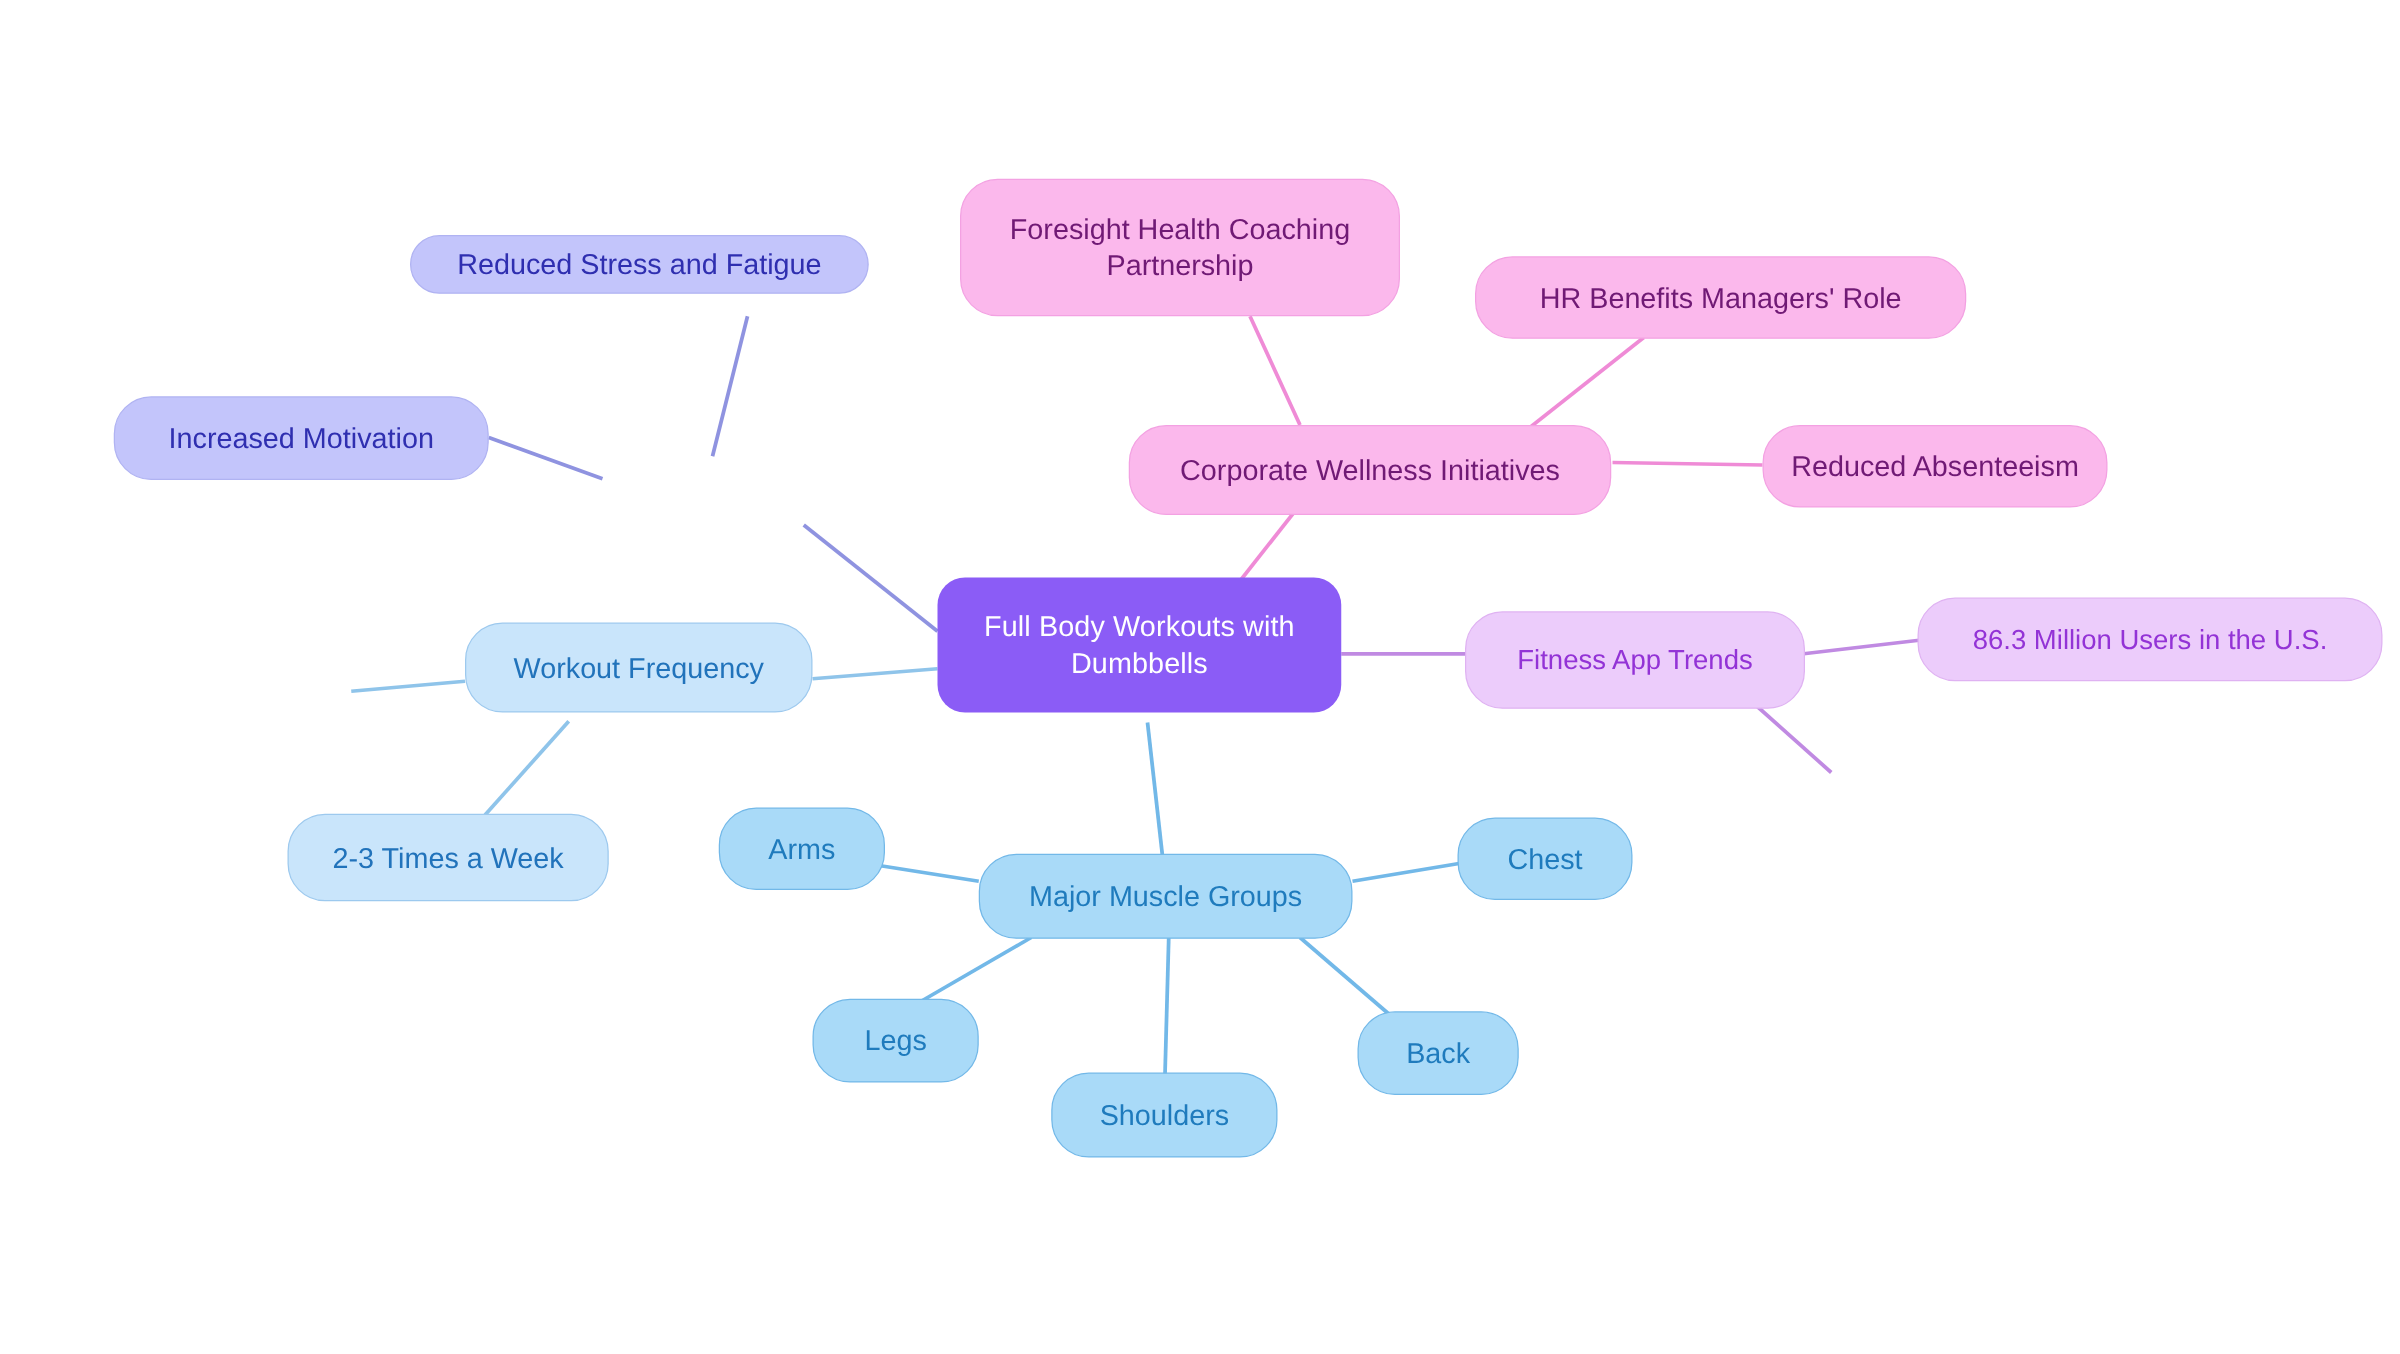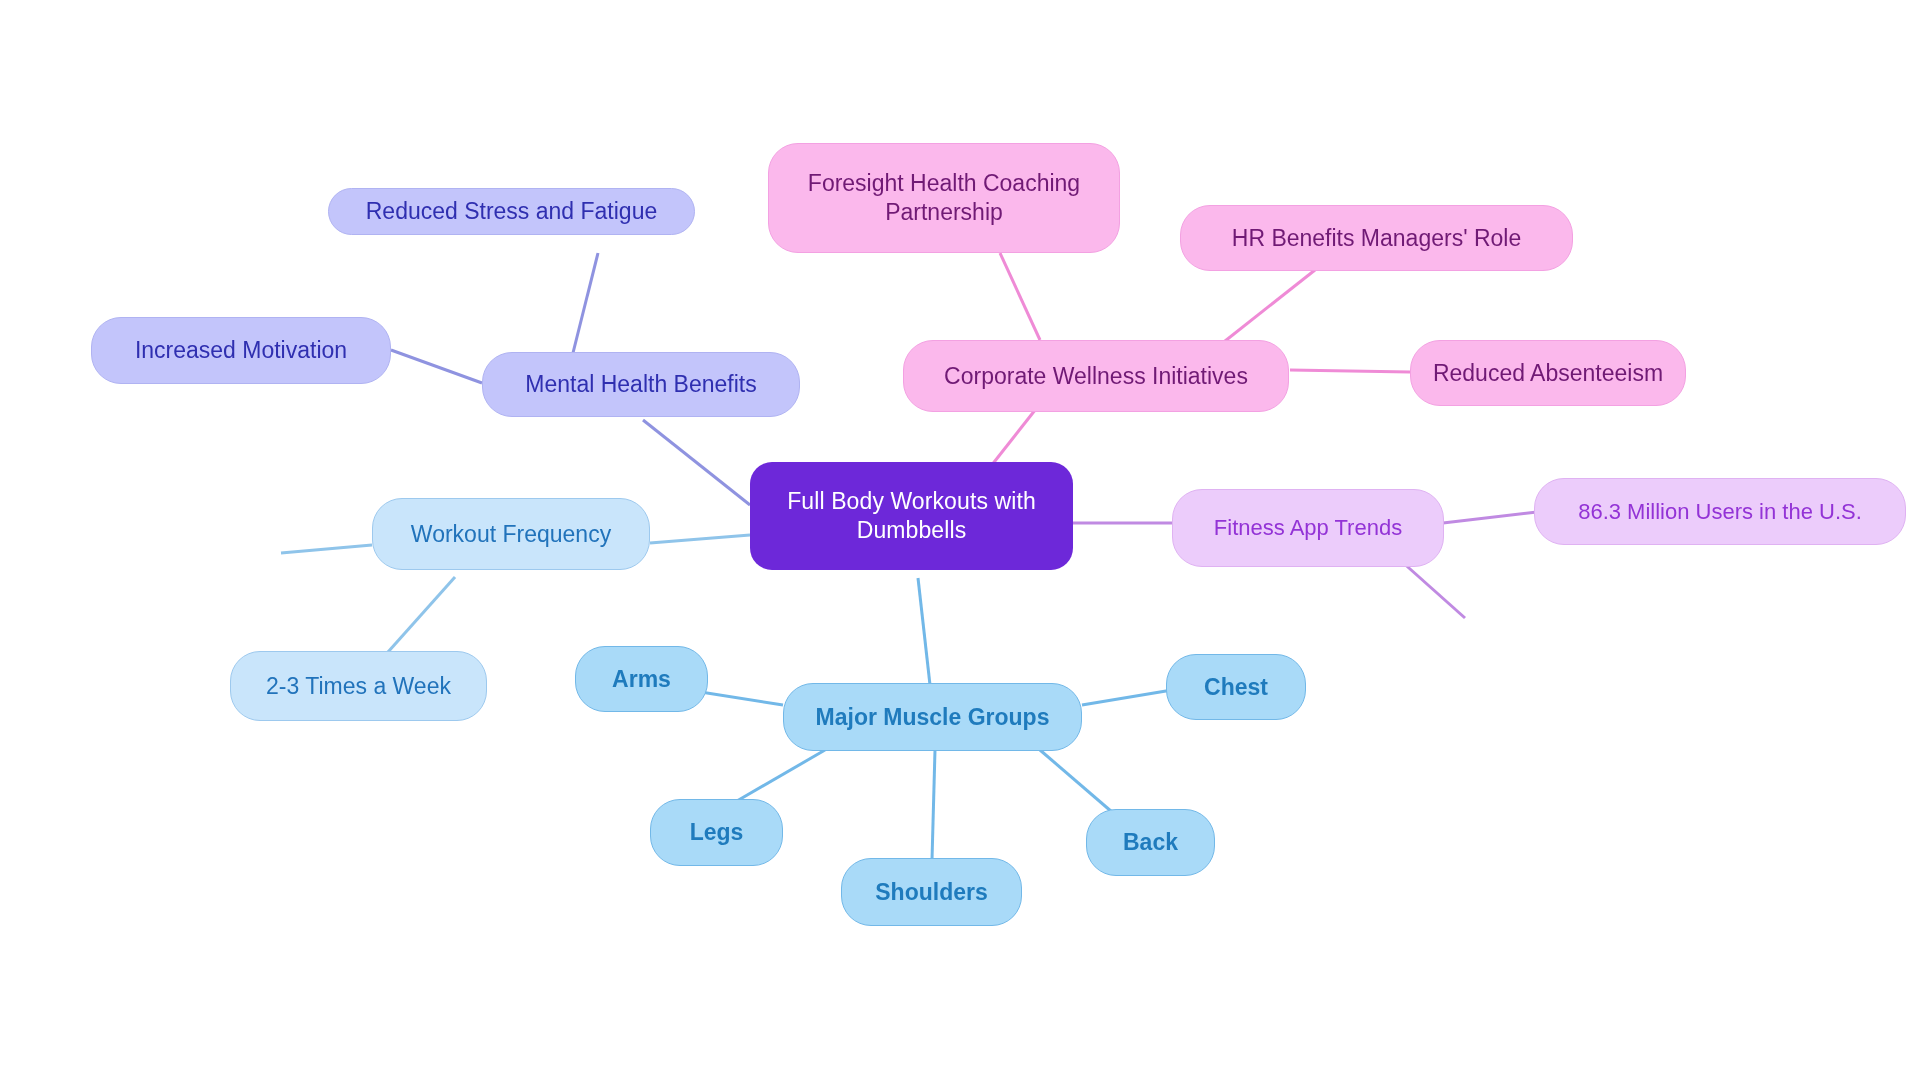--- a/index.html
+++ b/index.html
@@ -35,21 +35,21 @@
     border-width: 1px;
     line-height: 1.25;
     padding: 6px 14px;
     white-space: pre-line;
   }
   .node.root {
     border-radius: 22px;
     border-width: 0;
     font-size: 23px;
     color: #ffffff;
-    background: #6d28d9;
+    background: #8b5cf6;
     letter-spacing: 0.1px;
   }
   .node.pink {
     background: #fbb8ec;
     border-color: #f3a1e2;
     color: #701a75;
     font-size: 23px;
   }
   .node.violet {
     background: #ecccfb;
@@ -67,21 +67,20 @@
     background: #c9e5fb;
     border-color: #9dc9ee;
     color: #2173bb;
     font-size: 23px;
   }
   .node.brightblue {
     background: #a9daf8;
     border-color: #72b8e8;
     color: #1f7bbd;
     font-size: 23px;
-    font-weight: bold;
   }
 </style>
 </head>
 <body>
 
 <div id="canvas">
 
   <svg id="edges" viewBox="0 0 1920 1083">
 
     <line x1="750" y1="505" x2="643" y2="420" stroke="#8f93e0" stroke-width="3"></line>
@@ -119,21 +118,20 @@
     <line x1="1040" y1="750" x2="1112" y2="812" stroke="#72b8e8" stroke-width="3"></line>
 
     <line x1="935" y1="750" x2="932" y2="860" stroke="#72b8e8" stroke-width="3"></line>
 
     <line x1="825" y1="750" x2="730" y2="805" stroke="#72b8e8" stroke-width="3"></line>
   </svg>
 
   <div class="node root" style="left:750px; top:462px; width:323px; height:108px;">Full Body Workouts with
 Dumbbells</div>
 
-  <div class="node indigo" style="left:482px; top:352px; width:318px; height:65px;">Mental Health Benefits</div>
 
   <div class="node indigo" style="left:328px; top:188px; width:367px; height:47px;">Reduced Stress and Fatigue</div>
 
   <div class="node indigo" style="left:91px; top:317px; width:300px; height:67px;">Increased Motivation</div>
 
   <div class="node pink" style="left:903px; top:340px; width:386px; height:72px;">Corporate Wellness Initiatives</div>
 
   <div class="node pink" style="left:768px; top:143px; width:352px; height:110px;">Foresight Health Coaching
 Partnership</div>
 

